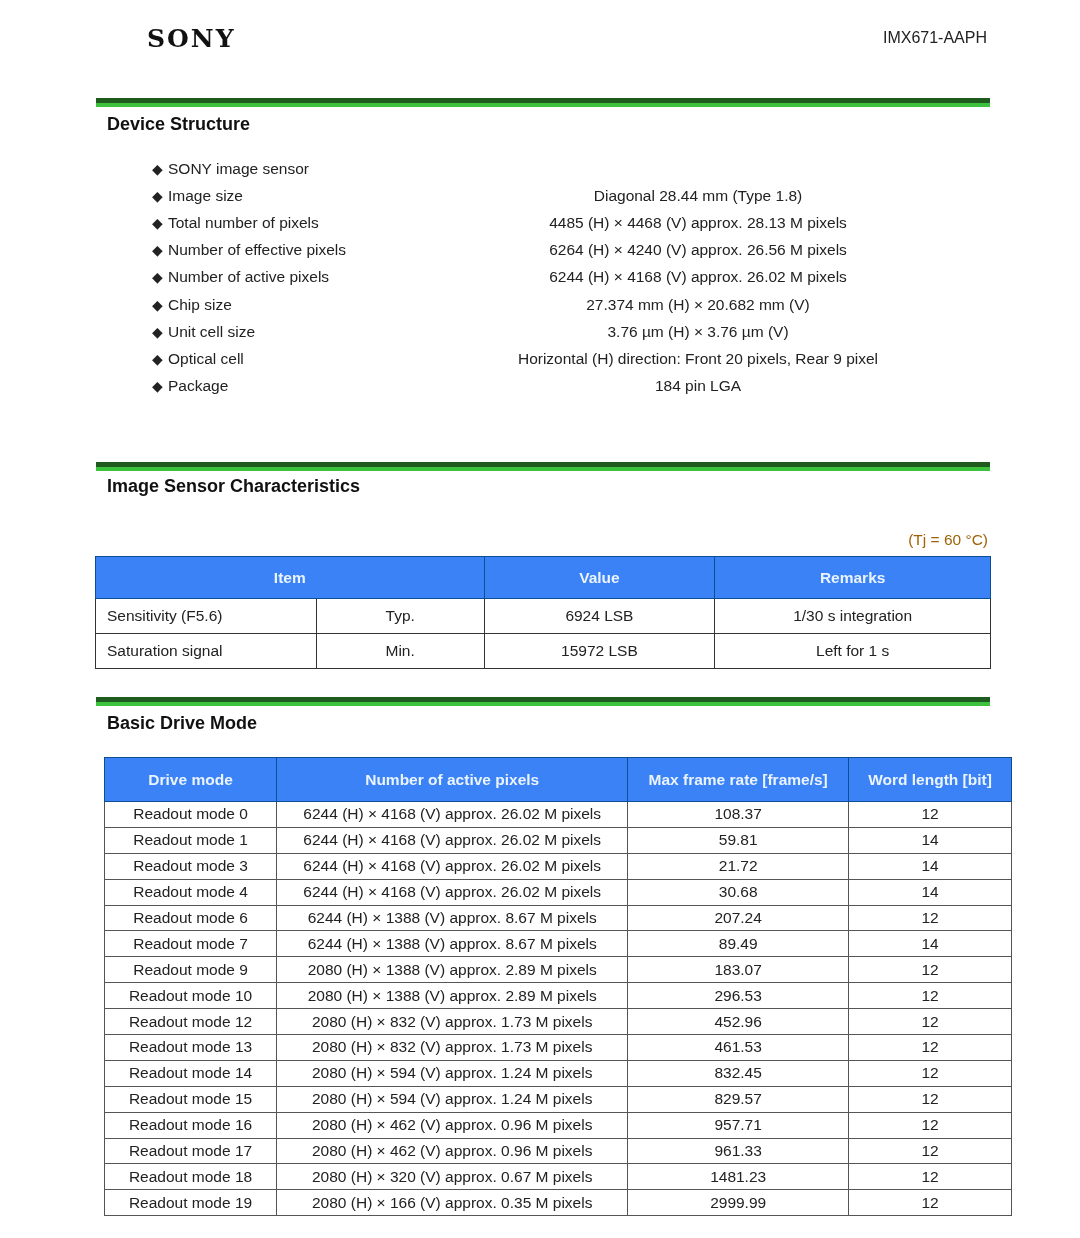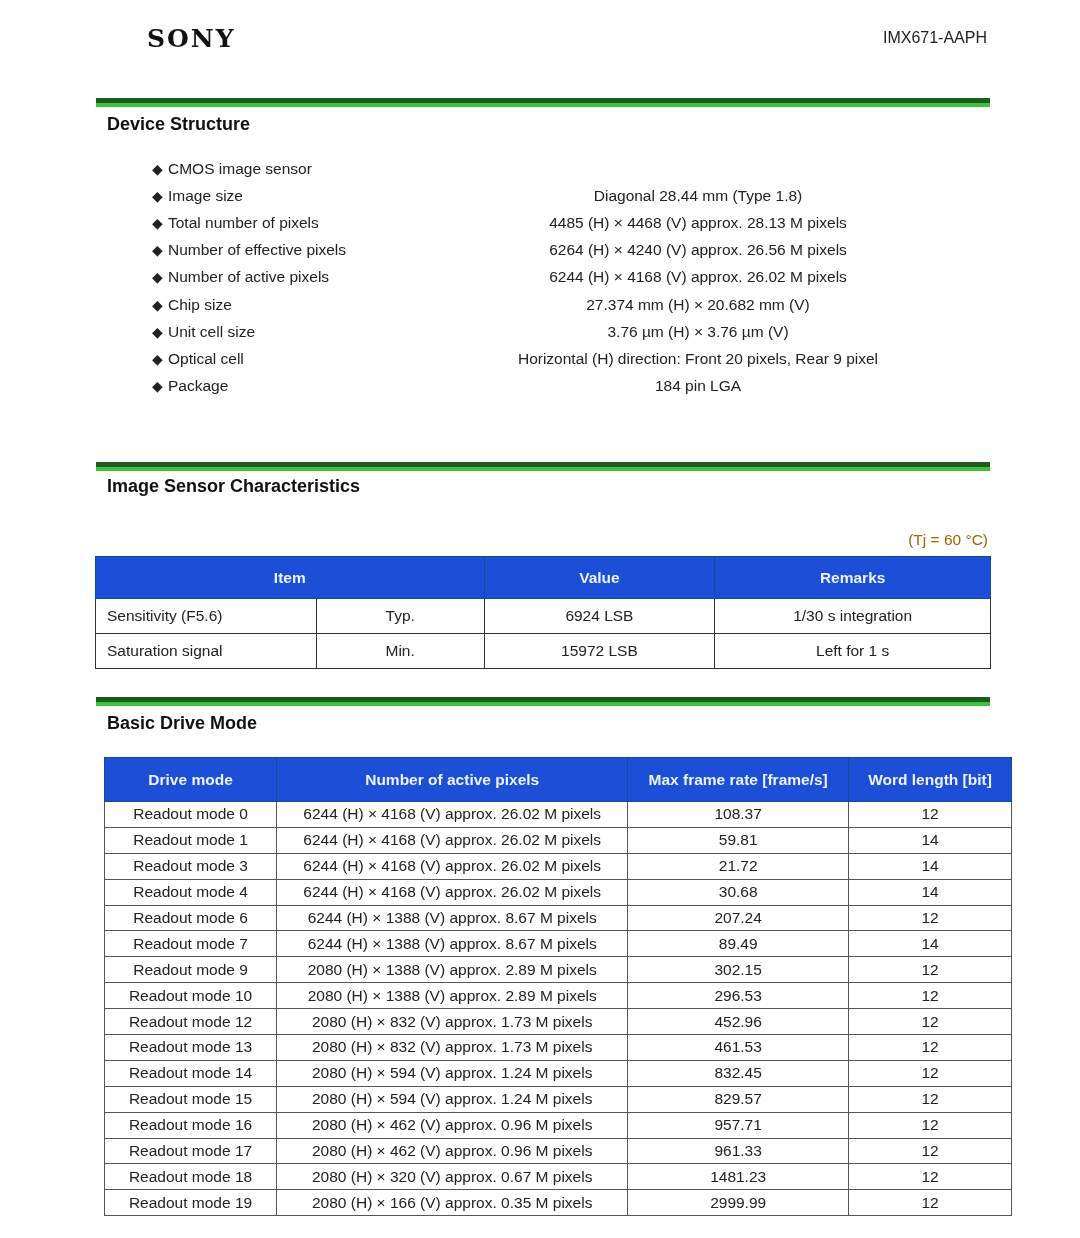--- a/index.html
+++ b/index.html
@@ -26,21 +26,21 @@
     .spec-list { position: absolute; left: 152px; top: 155px; width: 760px; font-size: 15.5px; color: #222; }
     .spec-row { display: flex; height: 27.2px; align-items: center; }
     .spec-label { width: 332px; display: flex; align-items: center; }
     .bullet { font-size: 14px; margin-right: 2px; width: 14px; display: inline-block; }
     .spec-value { flex: 1; text-align: center; }
     .cond {
       position: absolute; right: 92px; top: 531px; font-size: 15.5px; color: #a16207;
     }
     table { border-collapse: collapse; position: absolute; font-size: 15.5px; color: #222; }
     th {
-      background: #1d4ed8; color: #eaf4ff; font-weight: bold; font-size: 15.5px;
+      background: #3b82f6; color: #eaf4ff; font-weight: bold; font-size: 15.5px;
       border: 1px solid #0b4e94; text-align: center;
     }
     td { border: 1px solid #333; text-align: center; padding: 0; }
     #char-table { left: 95px; top: 556px; width: 896px; }
     #char-table th { height: 39px; }
     #char-table td { height: 34px; }
     #char-table td.left { text-align: left; padding-left: 11px; }
     #drive-table { left: 104px; top: 757px; width: 908px; }
     #drive-table th { height: 41px; }
     #drive-table td { height: 24.9px; line-height: 24px; border-color: #555; }
@@ -51,21 +51,21 @@
 <div class="logo">SONY</div>
 <div class="part-no">IMX671-AAPH</div>
 
 <div class="section-bar" style="top:98px;"></div>
 <div class="section-title" style="top:114px;">Device Structure</div>
 
 <div class="spec-list" id="spec-list">
     <div class="spec-row">
       <div class="spec-label">
         <span class="bullet">◆</span>
-        <span>CMOS image sensor</span>
+        <span>SONY image sensor</span>
       </div>
       <div class="spec-value"></div>
     </div>
     <div class="spec-row">
       <div class="spec-label">
         <span class="bullet">◆</span>
         <span>Image size</span>
       </div>
       <div class="spec-value">Diagonal 28.44 mm (Type 1.8)</div>
     </div>
@@ -205,21 +205,21 @@
       </tr>
       <tr>
         <td>Readout mode 7</td>
         <td>6244 (H) × 1388 (V) approx. 8.67 M pixels</td>
         <td>89.49</td>
         <td>14</td>
       </tr>
       <tr>
         <td>Readout mode 9</td>
         <td>2080 (H) × 1388 (V) approx. 2.89 M pixels</td>
-        <td>302.15</td>
+        <td>183.07</td>
         <td>12</td>
       </tr>
       <tr>
         <td>Readout mode 10</td>
         <td>2080 (H) × 1388 (V) approx. 2.89 M pixels</td>
         <td>296.53</td>
         <td>12</td>
       </tr>
       <tr>
         <td>Readout mode 12</td>

